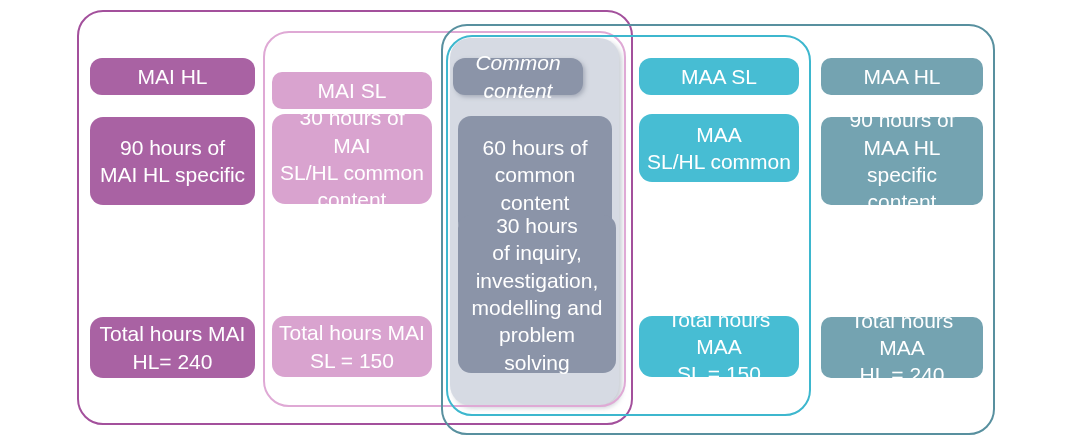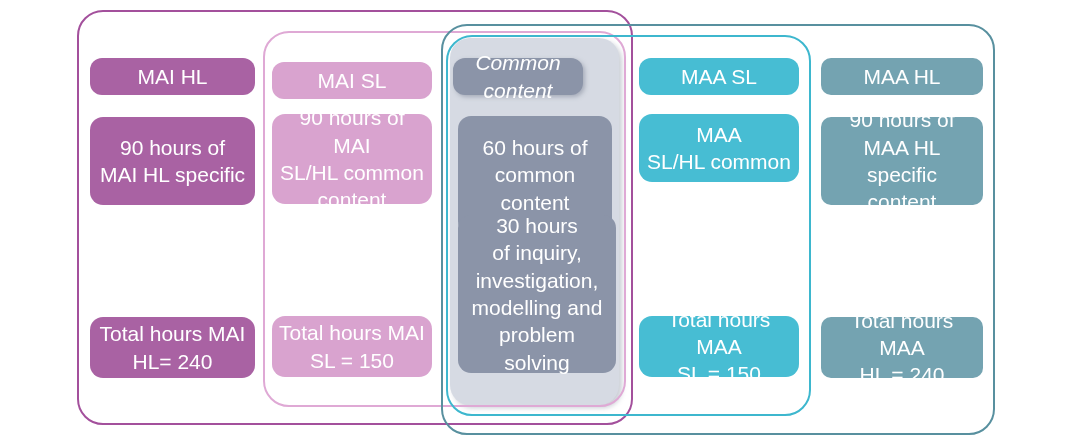--- a/index.html
+++ b/index.html
@@ -48,21 +48,21 @@
   .hdr{border-radius:12px;}
   .hdr-common{box-shadow:2px 2px 4px rgba(120,128,145,0.5);}
 
   
   .c1{left:90px;width:165px;}
   .c1.hdr{top:58px;height:37px;}
   .c1.content{top:117px;height:88px;}
   .c1.total{top:317px;height:61px;}
   
   .c2{left:272px;width:160px;}
-  .c2.hdr{top:62px;height:37px;}
+  .c2.hdr{top:72px;height:37px;border-radius:10px;}
   .c2.content{top:114px;height:90px;}
   .c2.total{top:316px;height:61px;}
   
   .c3h{left:453px;width:130px;top:58px;height:37px;font-style:italic;}
   .c3a{left:458px;width:154px;top:116px;height:118px;}
   .c3b{left:458px;width:158px;top:215px;height:158px;}
   
   .c4{left:639px;width:160px;}
   .c4.hdr{top:58px;height:37px;}
   .c4.content{top:114px;height:68px;}
@@ -85,21 +85,21 @@
   <div class="container-outline outline-maa-hl"></div>
   <div class="container-outline outline-maa-sl"></div>
 
   <div class="box hdr bg-mai-hl c1">MAI HL</div>
   <div class="box content bg-mai-hl c1">90 hours of
 MAI HL specific</div>
   <div class="box total bg-mai-hl c1">Total hours MAI
 HL= 240</div>
 
   <div class="box hdr bg-mai-sl c2">MAI SL</div>
-  <div class="box content bg-mai-sl c2">90 hours of MAI
+  <div class="box content bg-mai-sl c2">30 hours of MAI
 SL/HL common
 content</div>
   <div class="box total bg-mai-sl c2">Total hours MAI
 SL = 150</div>
 
   <div class="box hdr hdr-common bg-common c3h">Common content</div>
   <div class="box bg-common c3a">60 hours of
 common
 content</div>
   <div class="box bg-common c3b">30 hours

